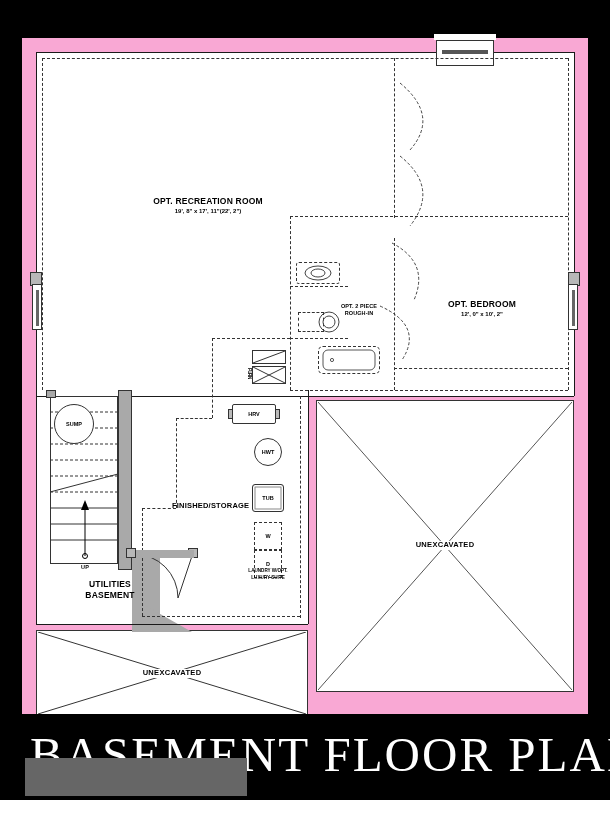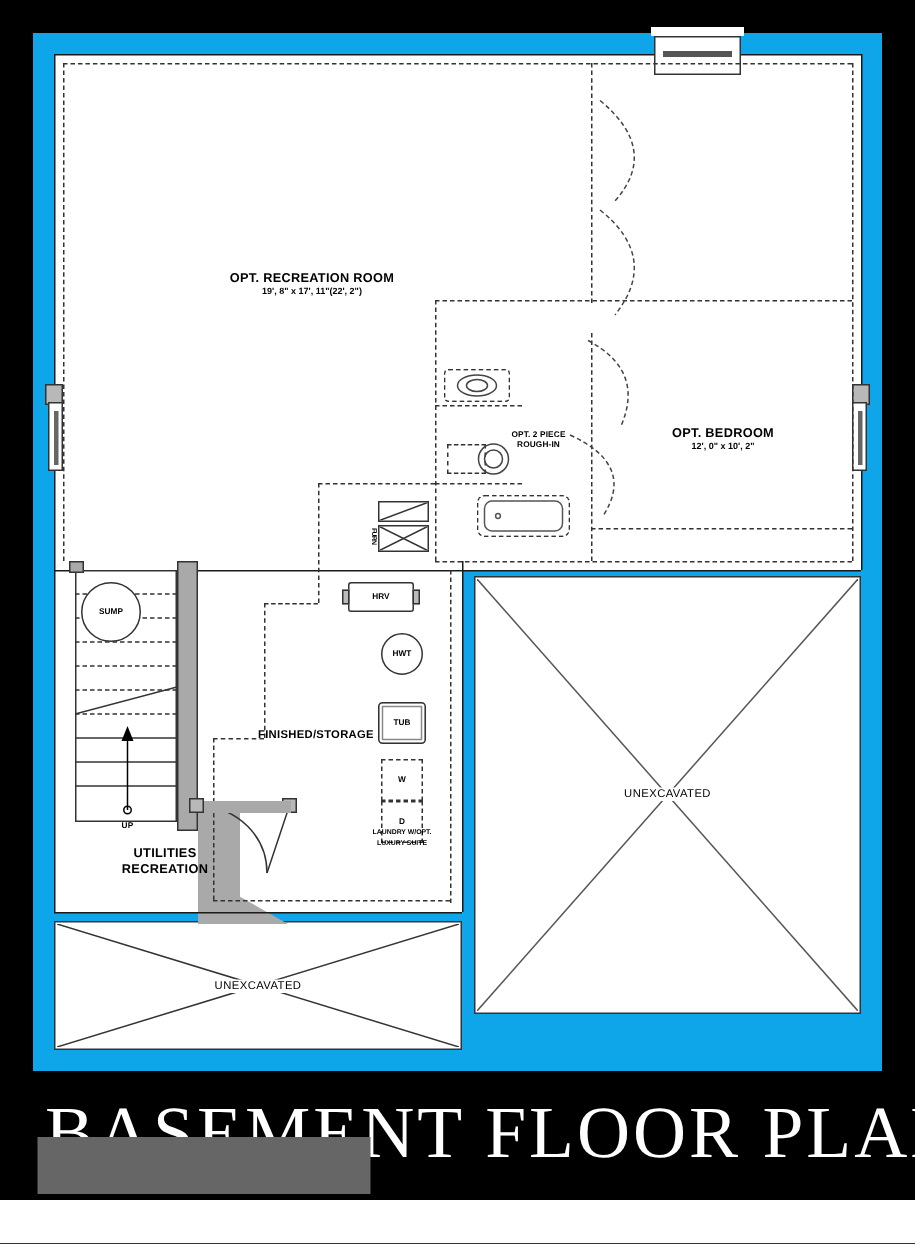--- a/index.html
+++ b/index.html
@@ -11,23 +11,23 @@
     position: relative;
     width: 610px;
     height: 829px;
     background: #000000;
     overflow: hidden;
     font-family: "Liberation Sans", sans-serif;
   }
   
   #plan-sheet {
     position: absolute;
-    left: 22px; top: 22px;
+    left: 22px; top: 38px;
     width: 566px; height: 692px;
-    background: #0ea5e9;  
+    background: #f9a8d4;  
   }
   
   .slab {
     position: absolute;
     background: #ffffff;
     box-sizing: border-box;
   }
   
   .ln {
     position: absolute;
@@ -51,21 +51,21 @@
     position: absolute;
     color: #000;
     font-family: "Liberation Sans", sans-serif;
     white-space: nowrap;
     line-height: 1.15;
   }
   .lbl-room   { font-size: 8.5px; font-weight: 700; letter-spacing: .2px; }
   .lbl-dim    { font-size: 6px;   font-weight: 700; letter-spacing: 0px; }
   .lbl-small  { font-size: 5.5px; font-weight: 700; letter-spacing: .1px; }
   .lbl-tiny   { font-size: 4.6px; font-weight: 700; }
-  .lbl-unex   { font-size: 7.5px; font-weight: 400; letter-spacing: .3px; }
+  .lbl-unex   { font-size: 7.5px; font-weight: 700; letter-spacing: .3px; }
   .ctr { text-align: center; transform: translateX(-50%); }
 
   
   .fixture {
     position: absolute;
     box-sizing: border-box;
     background: #fff;
     border: 1px solid #333;
     display: flex;
     align-items: center;
@@ -264,21 +264,21 @@
     <div class="fixture fixture-round" style="left:32px; top:366px; width:40px; height:40px; border-color:#333; font-size:5.5px;">SUMP</div>
 
     <svg class="cross" style="left:56px; top:460px; width:14px; height:64px;" viewBox="0 0 14 64">
       <line x1="7" y1="58" x2="7" y2="8" stroke="#000" stroke-width="1"></line>
       <polygon points="7,2 3,12 11,12" fill="#000"></polygon>
       <circle cx="7" cy="58" r="2.5" fill="none" stroke="#000" stroke-width="1"></circle>
     </svg>
     <div class="lbl lbl-small ctr" style="left:63px; top:526px;">UP</div>
 
     <div class="lbl lbl-room ctr" style="left:88px; top:542px;">UTILITIES</div>
-    <div class="lbl lbl-room ctr" style="left:88px; top:553px;">RECREATION</div>
+    <div class="lbl lbl-room ctr" style="left:88px; top:553px;">BASEMENT</div>
 
     <svg class="cross" style="left:108px; top:514px; width:66px; height:48px;" viewBox="0 0 66 48">
       <path d="M 4 2 A 44 44 0 0 1 48 46" fill="none" stroke="#333" stroke-width="1"></path>
       <line x1="48" y1="46" x2="62" y2="4" stroke="#333" stroke-width="1"></line>
     </svg>
     <div style="position:absolute; left:104px; top:510px; width:10px; height:10px; background:#b8b8b8; border:1px solid #333; box-sizing:border-box;"></div>
     <div style="position:absolute; left:166px; top:510px; width:10px; height:10px; background:#b8b8b8; border:1px solid #333; box-sizing:border-box;"></div>
     <div style="position:absolute; left:114px; top:512px; width:58px; height:8px; background:#a9a9a9;"></div>
 
     <svg class="cross" style="left:296px; top:364px; width:254px; height:288px;" viewBox="0 0 254 288">

